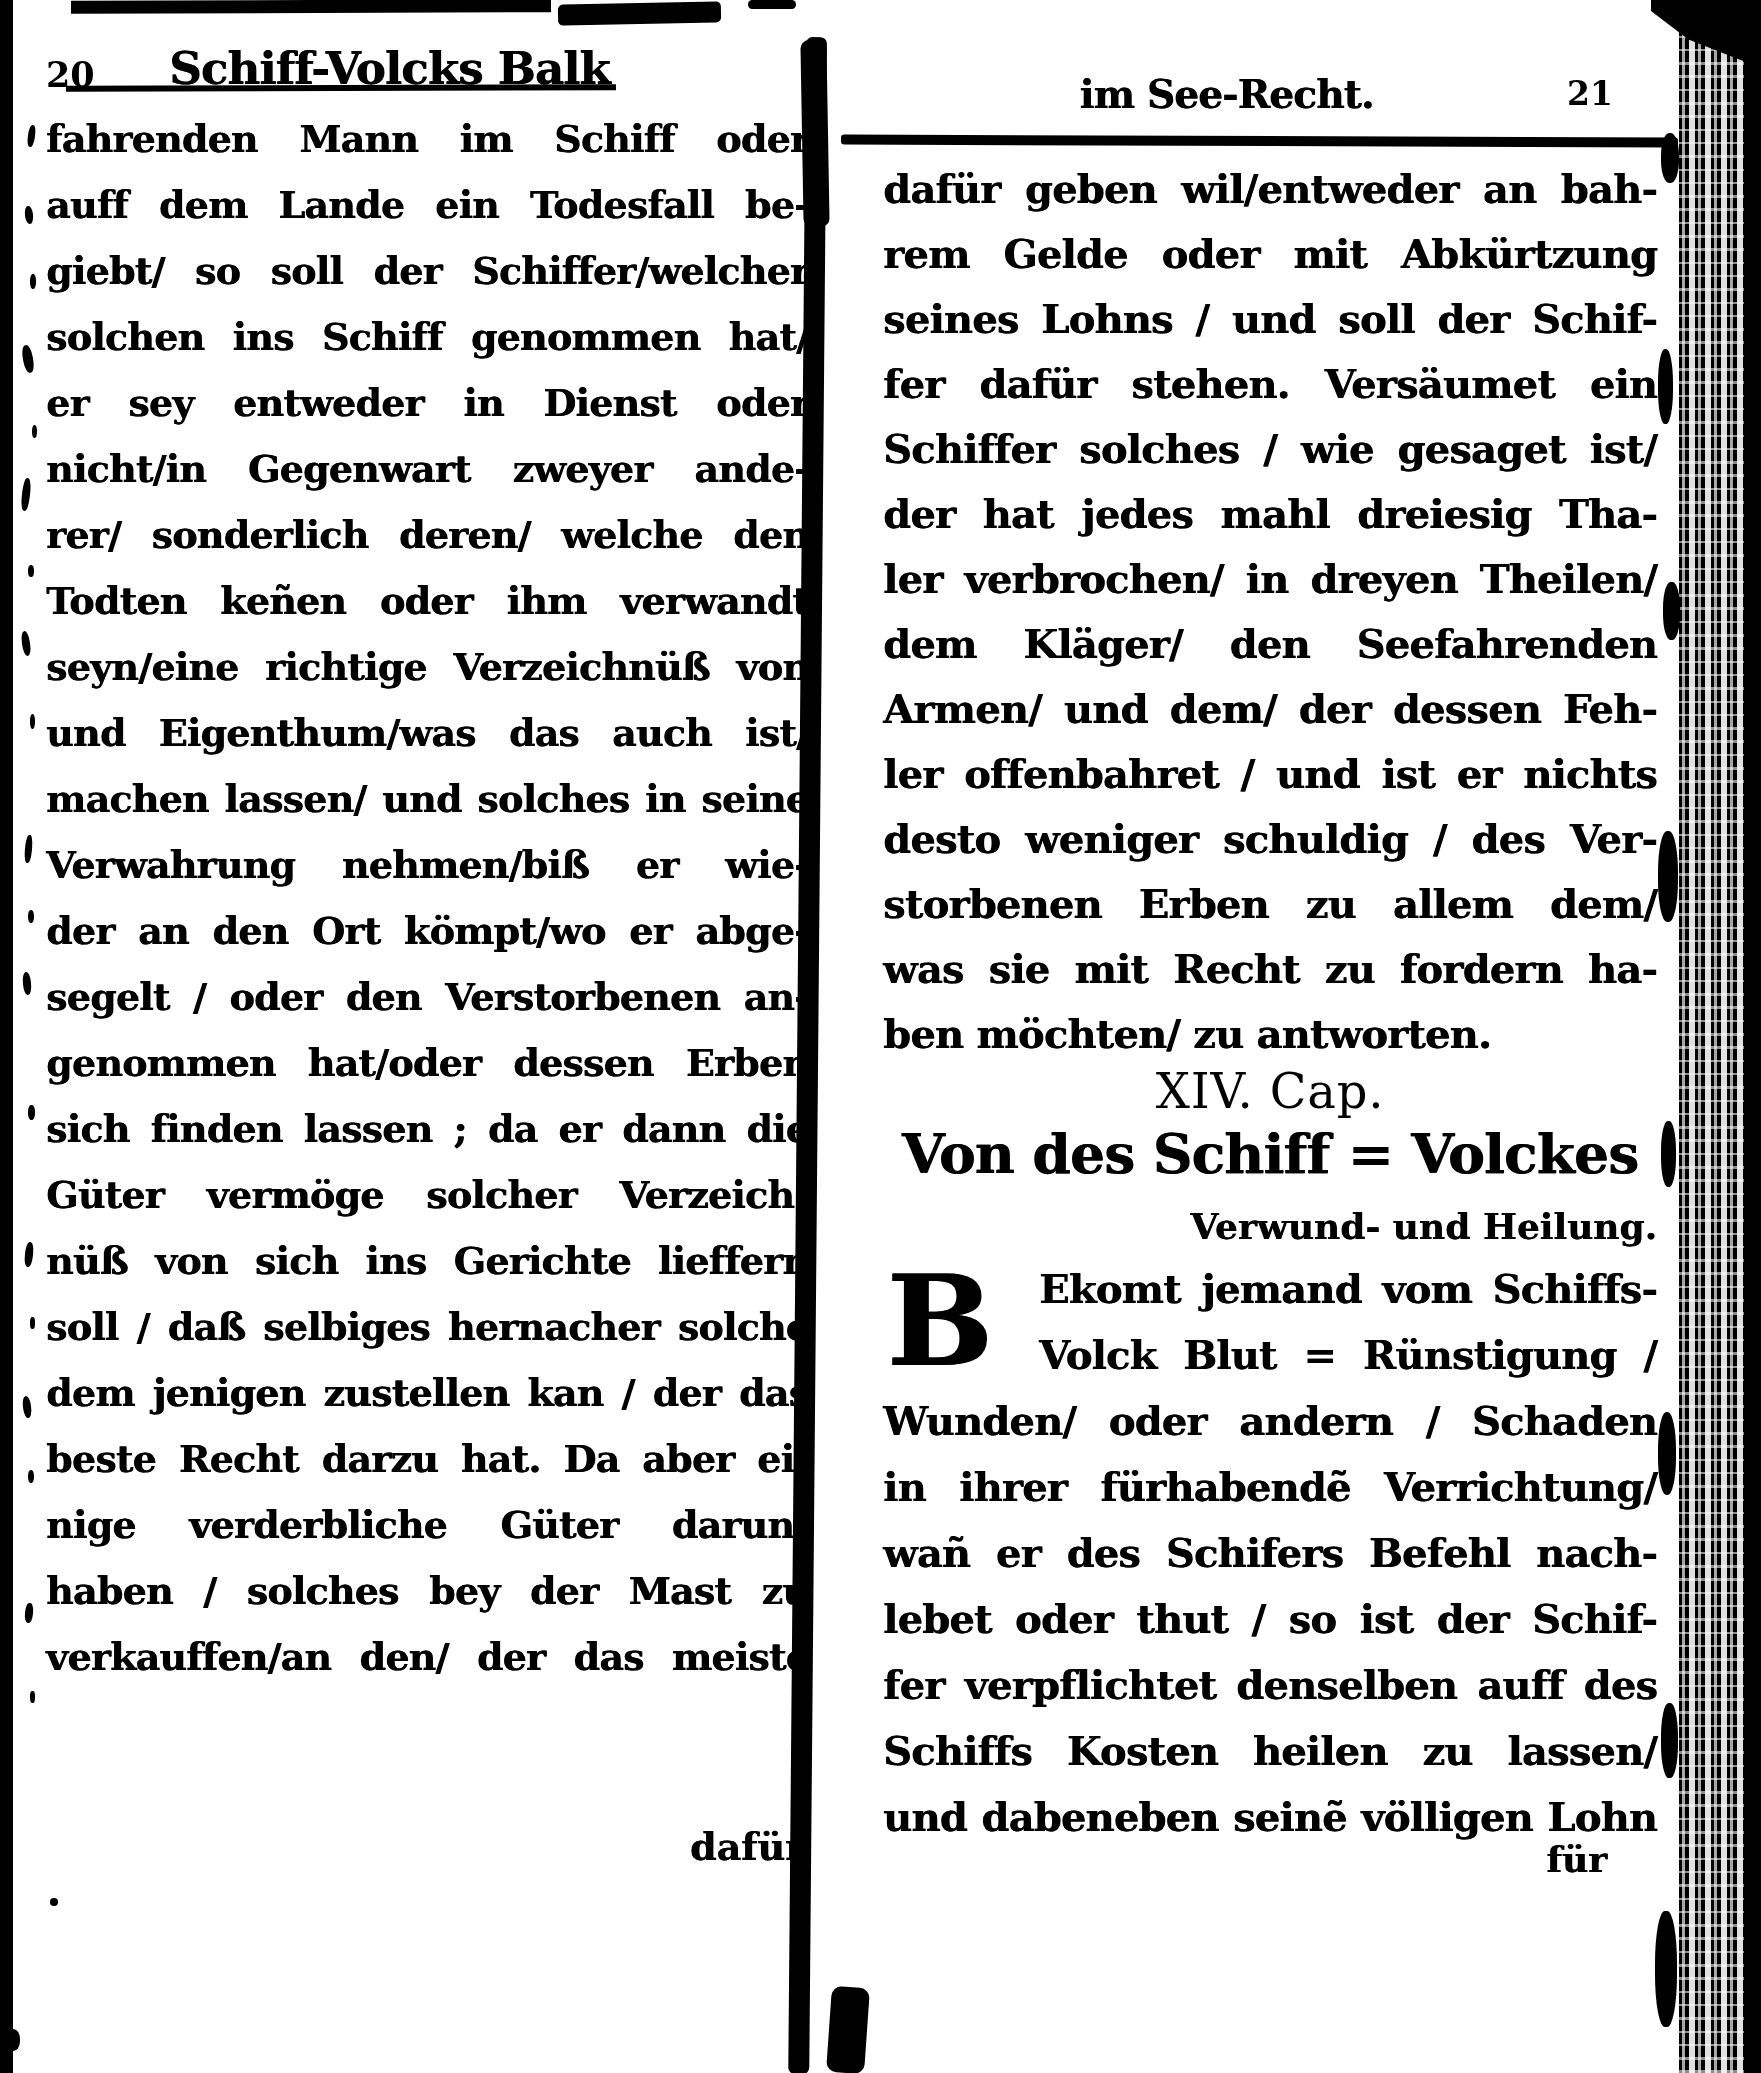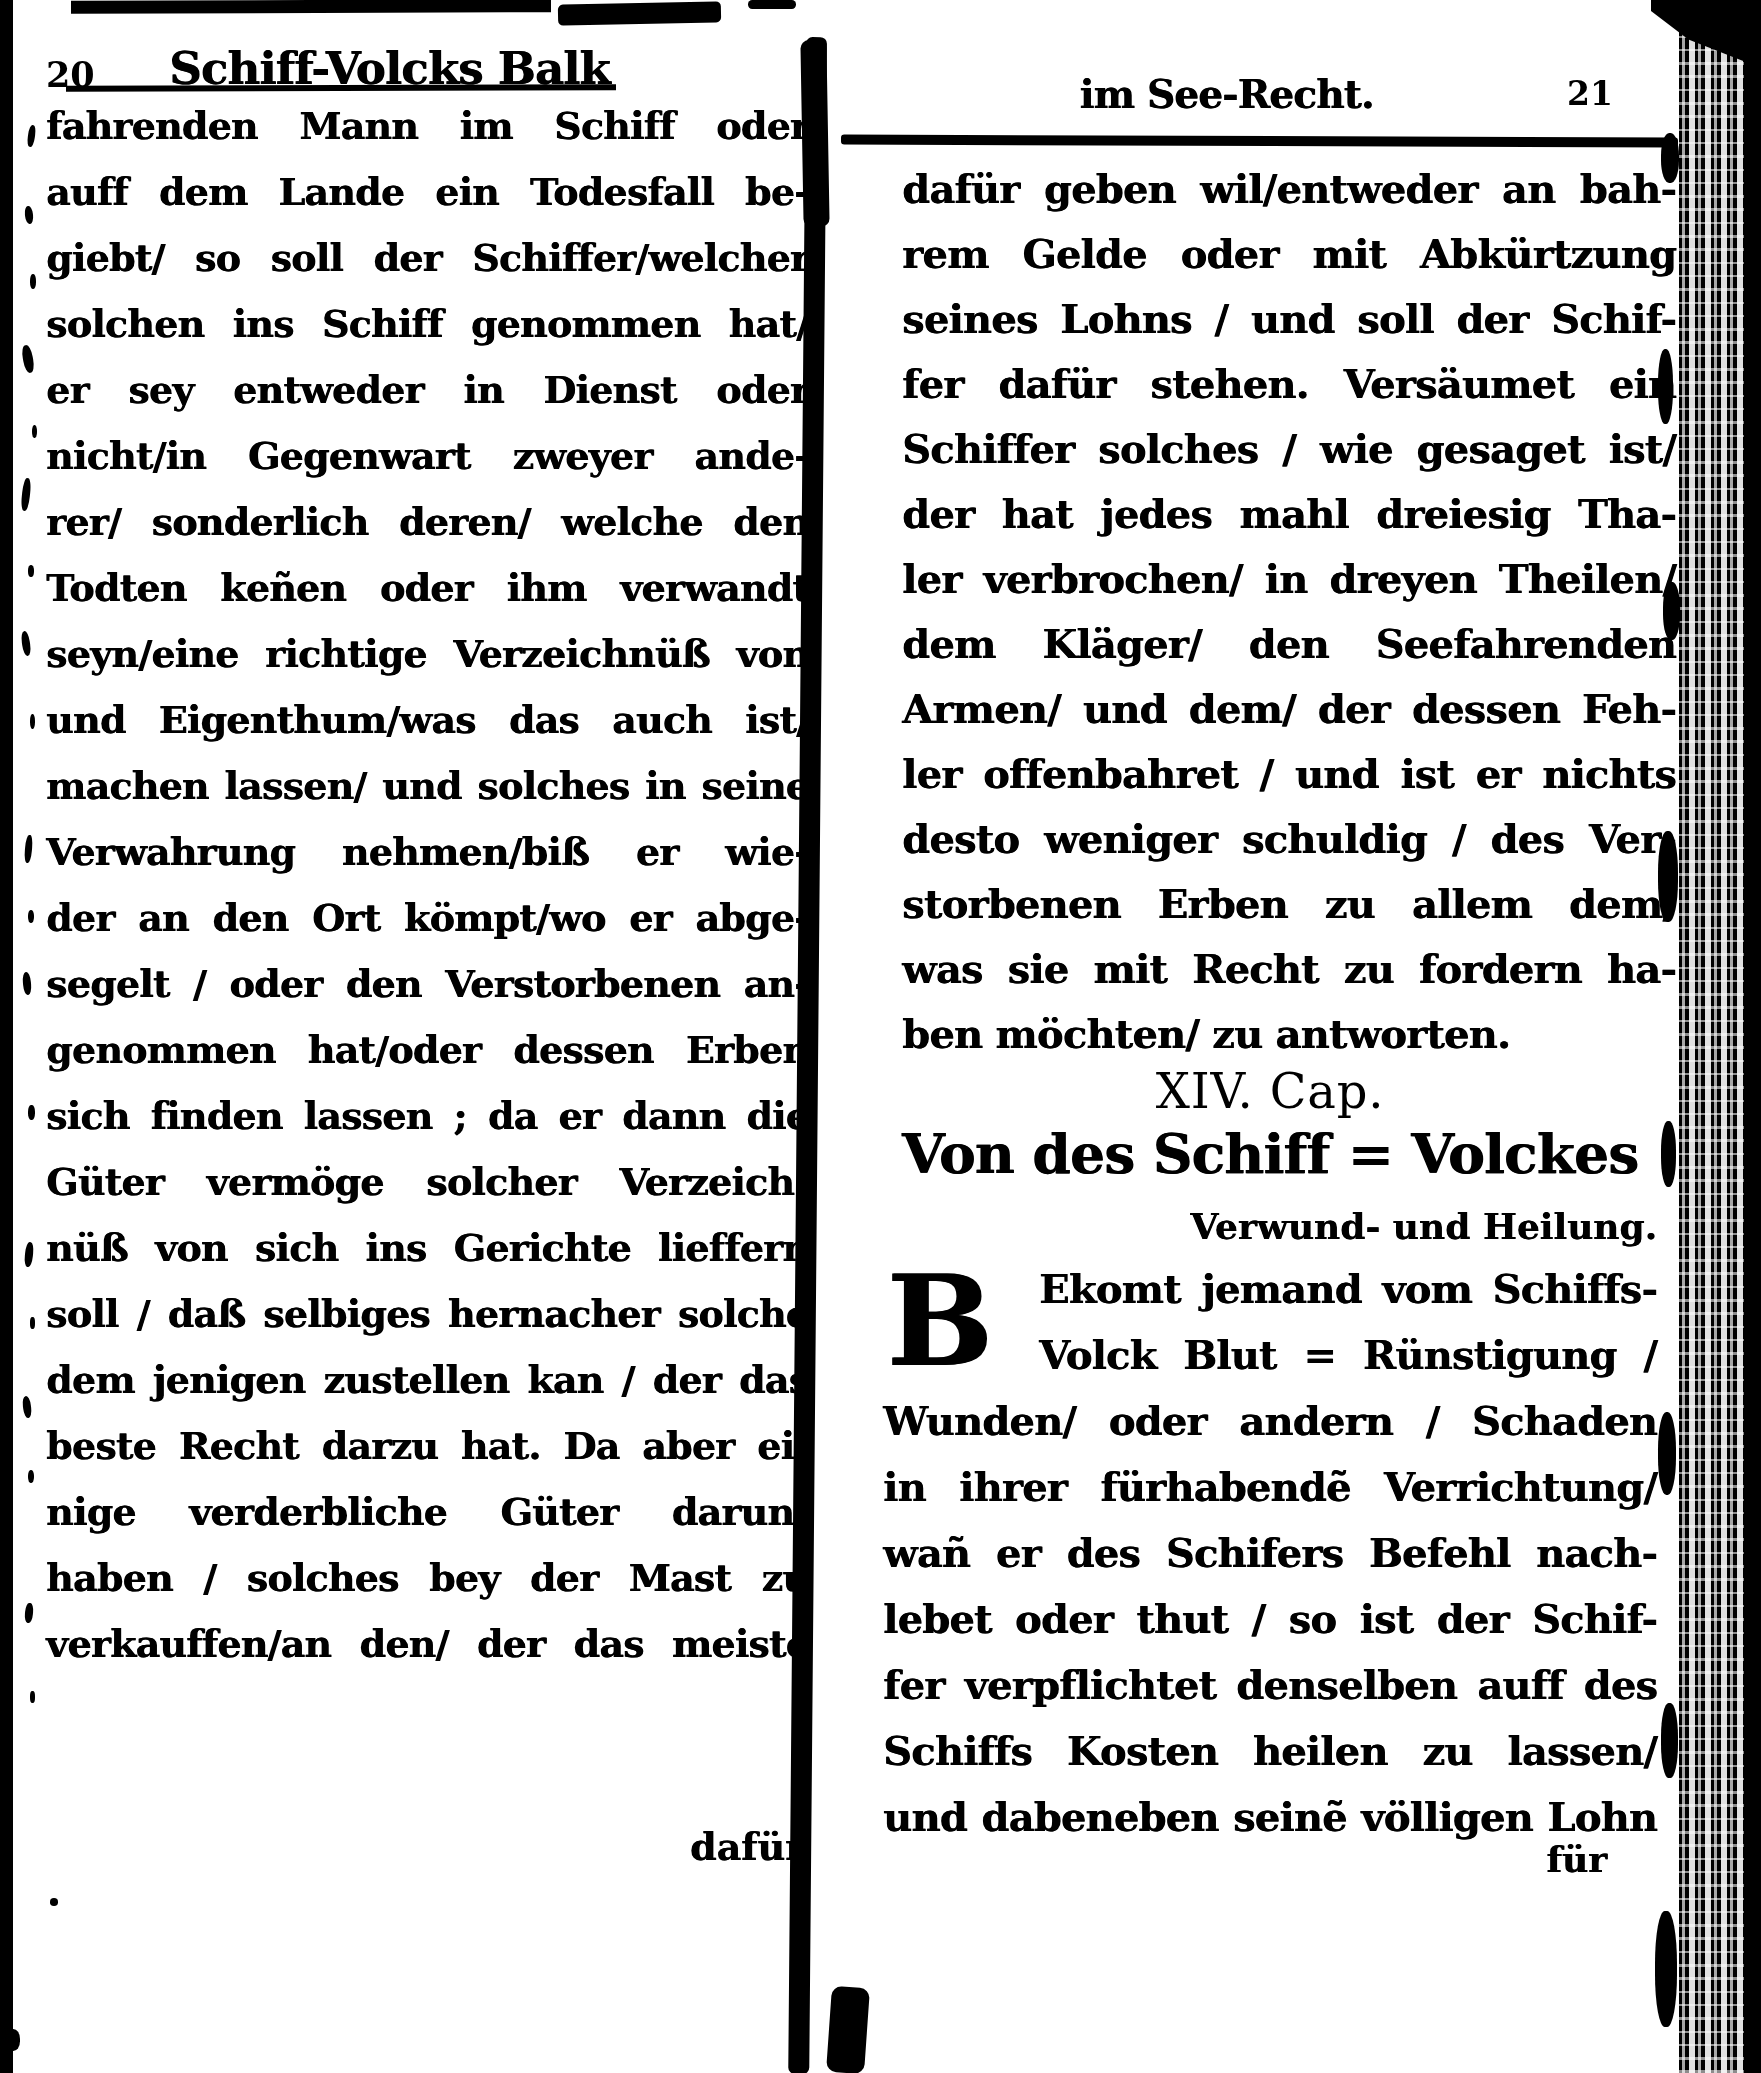--- a/index.html
+++ b/index.html
@@ -14,22 +14,22 @@
   
   .abs{position:absolute;}
   .header-row{display:flex;align-items:flex-end;margin-top:14px;}
   .pagenum{font-size:35px;font-weight:700;}
   .running{flex:1;text-align:center;font-size:45px;font-weight:700;letter-spacing:-0.8px;text-shadow:0.7px 0 0 #000;}
   .rule{background:#000;}
   .bodycol{font-weight:700;letter-spacing:-0.8px;text-shadow:0.6px 0 0 #000;}
   .tline{text-align:justify;text-align-last:justify;white-space:nowrap;overflow:visible;}
   .tline.nojust{text-align-last:left;}
   .tline.indent{padding-left:156px;}
-  #left-body{left:46px;top:93px;width:763px;font-size:38px;line-height:66px;}
-  #right-body1{left:902px;top:156px;width:774px;font-size:40px;line-height:65px;}
+  #left-body{left:46px;top:106px;width:763px;font-size:38px;line-height:66px;}
+  #right-body1{left:883px;top:156px;width:774px;font-size:40px;line-height:65px;}
   #right-body2{left:883px;top:1256px;width:774px;font-size:40px;line-height:66px;}
   .catchword{font-weight:700;font-size:38px;text-align:right;text-shadow:0.6px 0 0 #000;}
   #left-catch{left:46px;top:1824px;width:759px;}
   #right-catch{left:883px;top:1838px;width:724px;font-size:36px;}
   .cap-number{text-align:center;font-weight:400;font-size:48px;letter-spacing:0.8px;}
   .cap-title{text-align:center;font-weight:700;font-size:55px;letter-spacing:-0.8px;text-shadow:0.8px 0 0 #000;}
   .cap-subtitle{text-align:center;font-weight:700;font-size:36px;text-shadow:0.5px 0 0 #000;}
   .dropcap{position:absolute;left:3.3px;top:1.7px;font-size:126px;line-height:126px;font-weight:700;text-shadow:1.2px 0 0 #000;}
   .speck{position:absolute;background:#000;border-radius:45%;}
   .gutter{left:806px;top:37px;width:21px;height:2037px;background:#000;transform:rotate(0.5deg);transform-origin:top left;border-radius:6.6px;}

